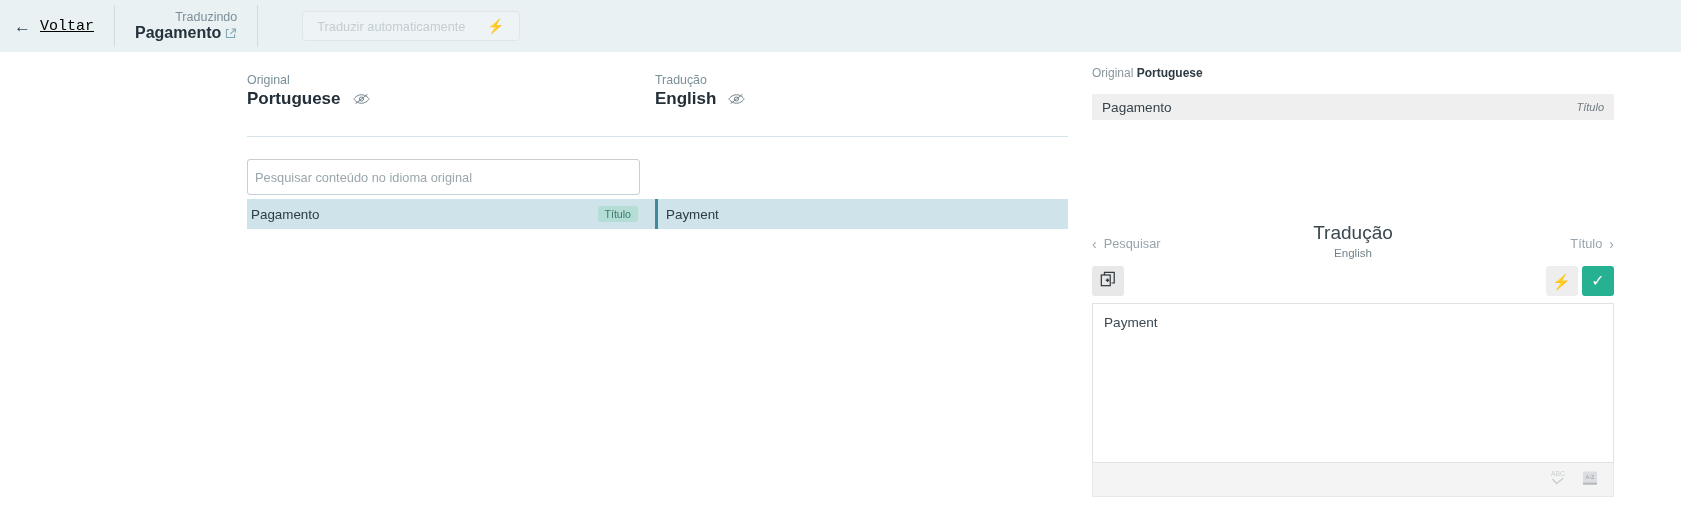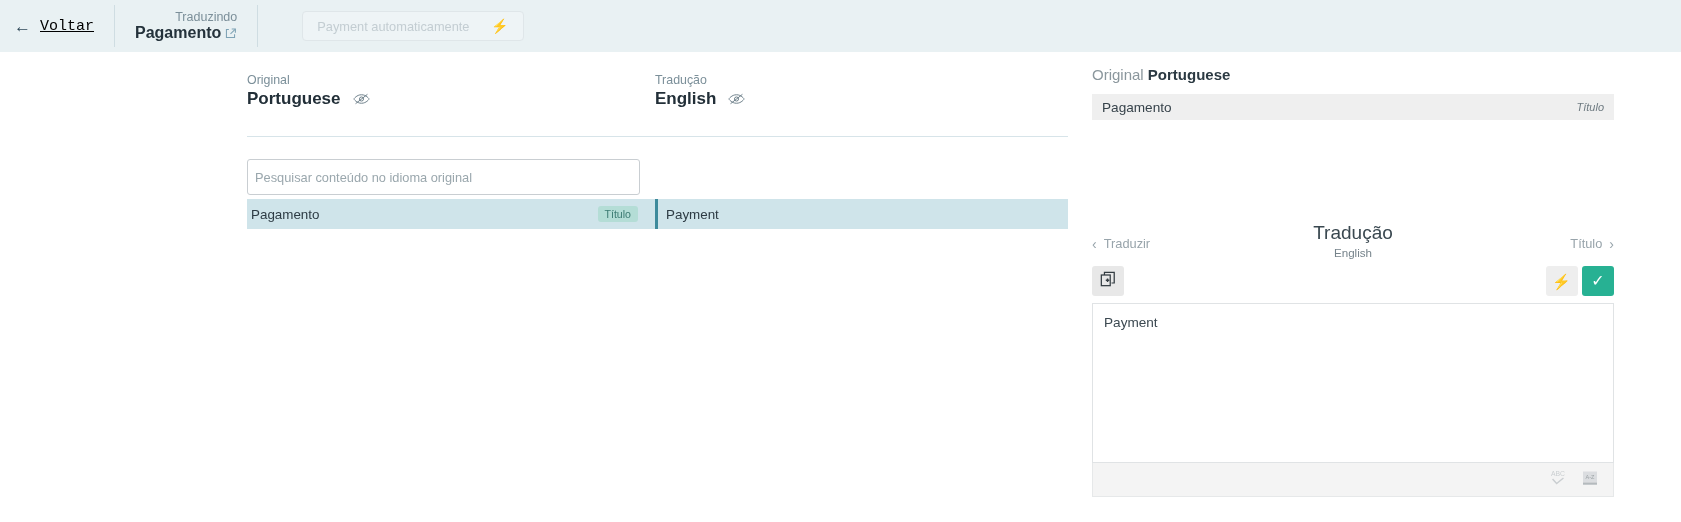--- a/index.html
+++ b/index.html
@@ -197,21 +197,21 @@
     position: absolute;
     top: 52px;
     left: 1068px;
     width: 613px;
     height: 470px;
     background: #ffffff;
   }
   .orig-head {
     position: absolute;
     top: 14px; left: 24px;
-    font-size: 15px;
+    font-size: 12px;
     color: #8b979d;
   }
   .orig-head b { color: #2c3a43; font-weight: bold; }
 
   .orig-box {
     position: absolute;
     top: 42px;
     left: 24px;
     width: 522px;
     height: 26px;
@@ -343,21 +343,21 @@
           <path d="M9.5 2.5H14V7"></path>
           <path d="M14 2.5L8 8.5"></path>
         </svg>
       </span>
     </span>
   </div>
 
   <div class="vdiv"></div>
 
   <div class="auto-translate-btn">
-    <span>Payment automaticamente</span>
+    <span>Traduzir automaticamente</span>
     <span class="bolt-dim">⚡</span>
   </div>
 </div>
 
 <div class="left-panel">
 
   <div class="lang-head-row">
     <div class="lang-col">
       <div class="lang-small">Original</div>
       <div class="lang-main-row">
@@ -410,21 +410,21 @@
   </div>
 
   <div class="orig-box">
     <span class="orig-box-text">Pagamento</span>
     <span class="orig-box-tag">Título</span>
   </div>
 
   <div class="trans-nav">
     <div class="nav-prev">
       <span class="chev">‹</span>
-      <span>Traduzir</span>
+      <span>Pesquisar</span>
     </div>
     <div class="trans-title-wrap">
       <div class="trans-title">Tradução</div>
       <div class="trans-sub">English</div>
     </div>
     <div class="nav-next">
       <span>Título</span>
       <span class="chev">›</span>
     </div>
   </div>

